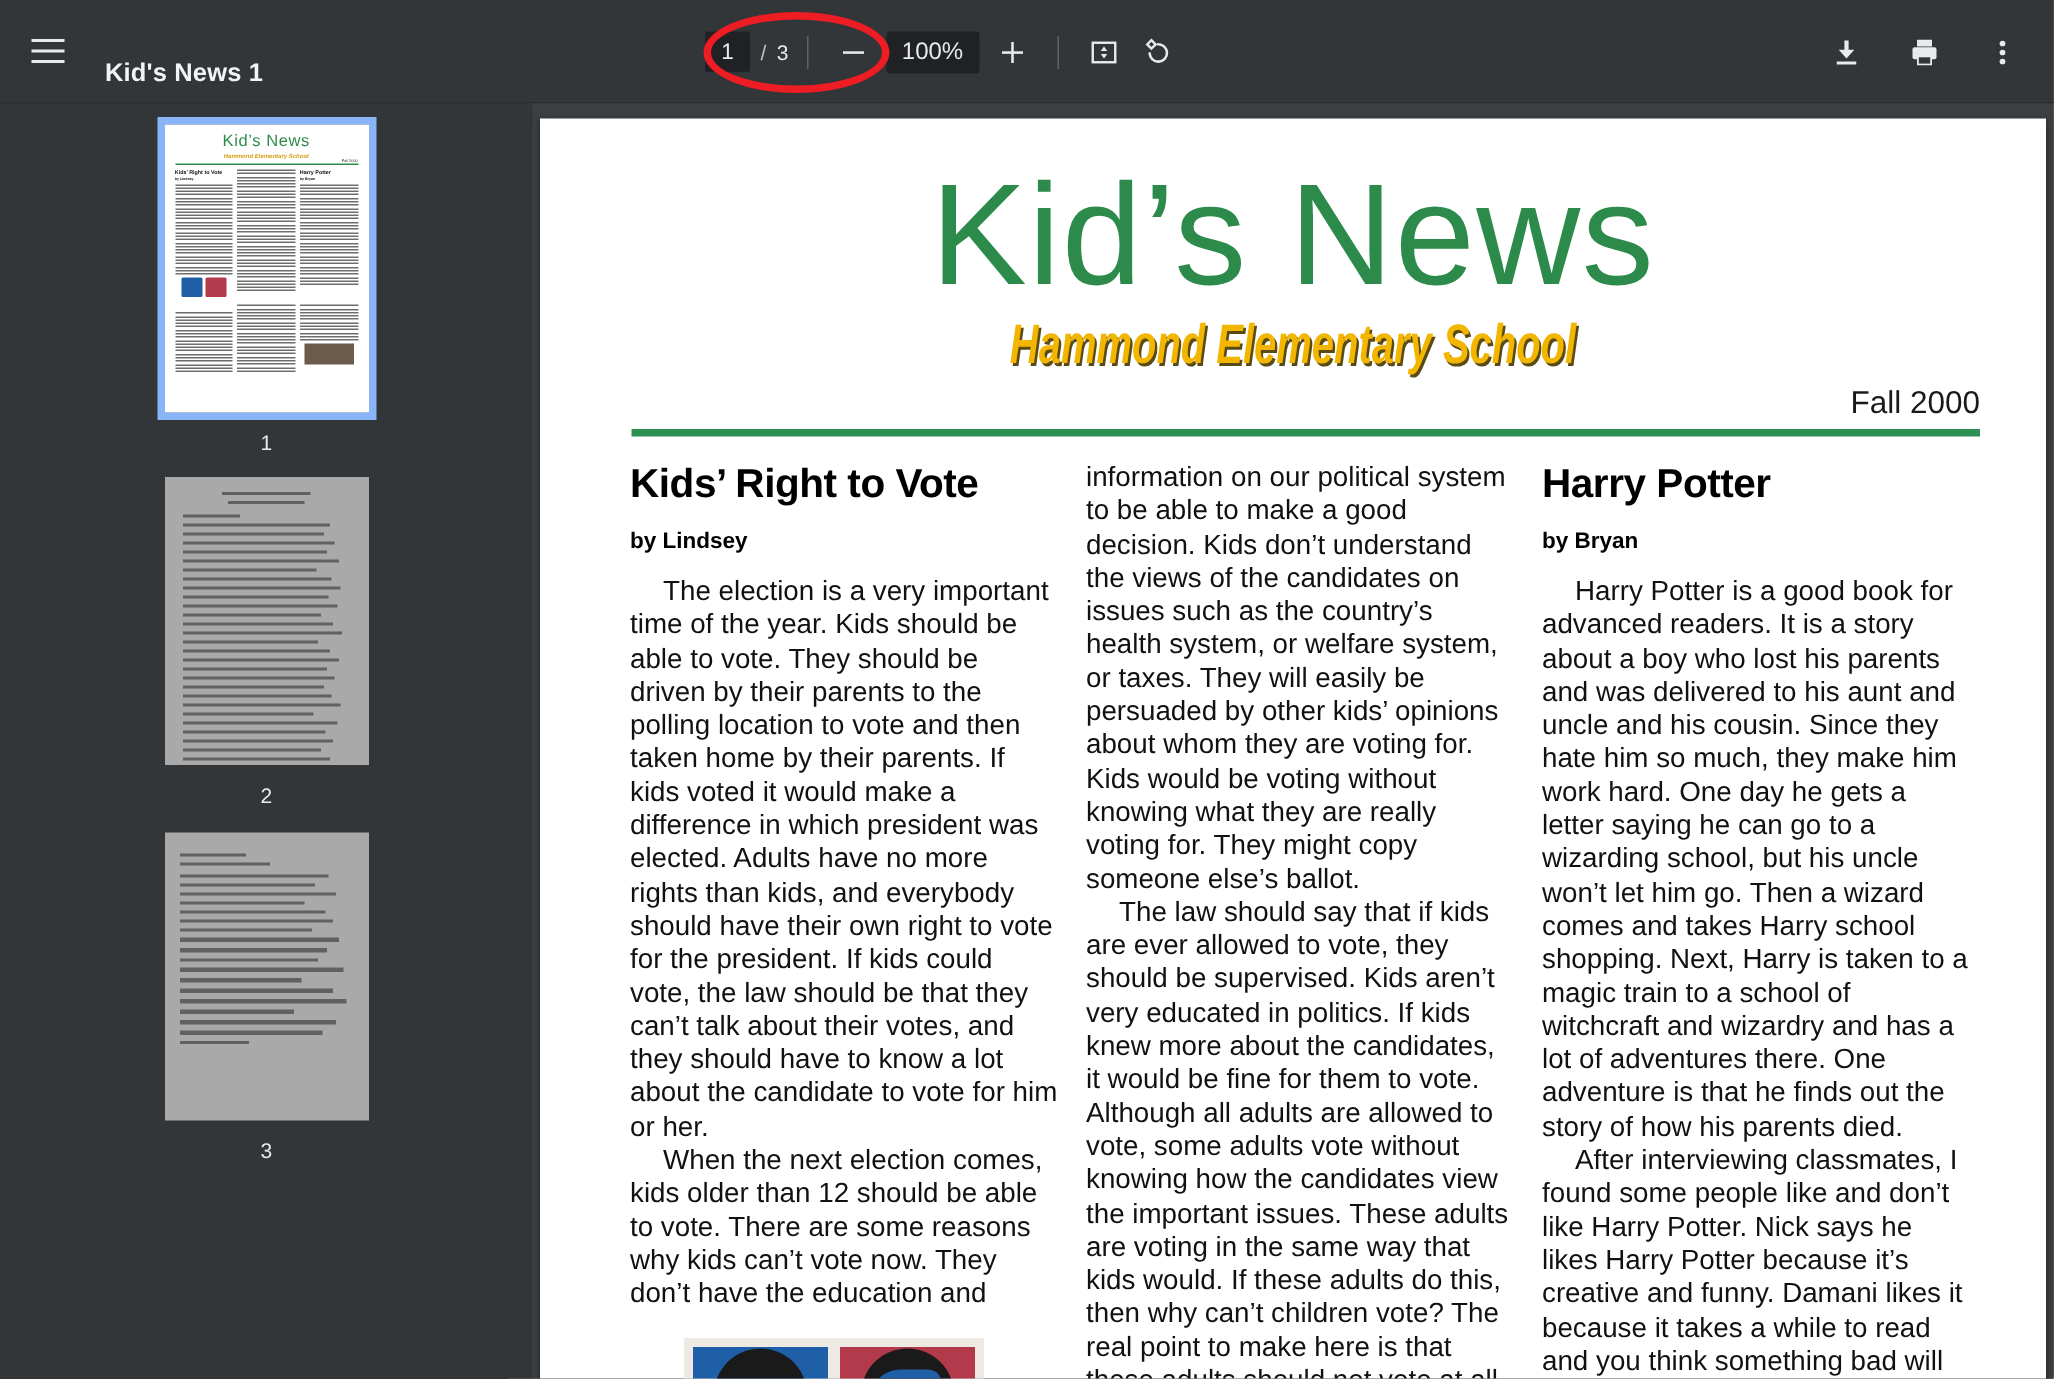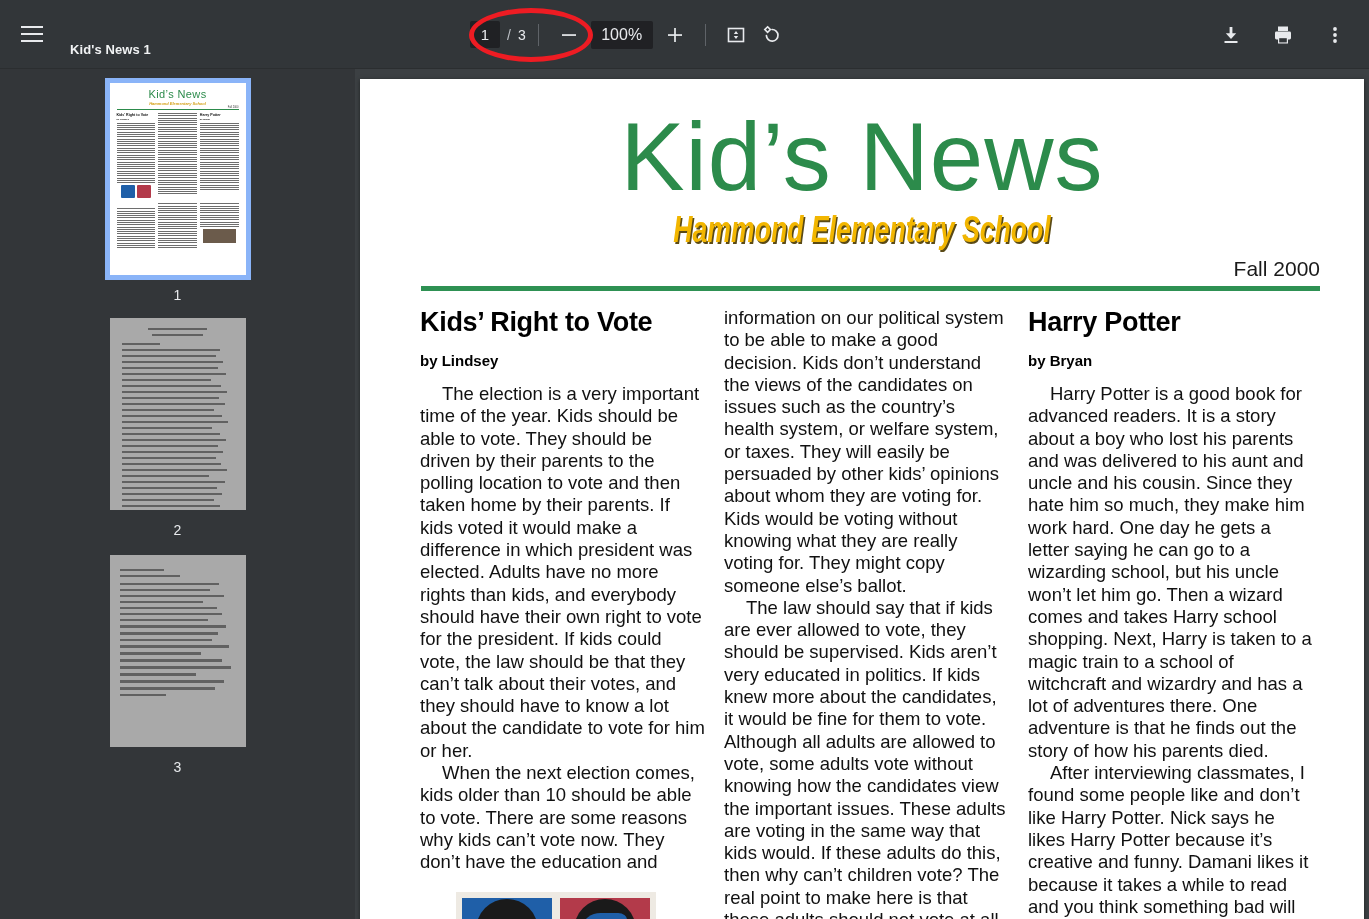--- a/index.html
+++ b/index.html
@@ -19,21 +19,21 @@
     color: #f1f1f1;
     border-bottom: 1px solid #2b2e30;
   }
   #menu-btn {
     width: 44px; height: 44px; margin-left: 10px;
     display: flex; flex-direction: column; justify-content: center;
     align-items: center; gap: 5px; cursor: pointer; border-radius: 50%;
   }
   #menu-btn span { display: block; width: 22px; height: 2px; background: #e8eaed; }
   #doc-title {
-    margin-left: 16px; font-size: 13px; font-weight: bold;
+    margin-left: 16px; font-size: 17px; font-weight: bold;
     color: #f1f3f4; letter-spacing: .1px; white-space: nowrap; margin-top: 30px;
   }
 
   #center-group {
     position: absolute; left: 470px; top: 0; height: 69px;
     display: flex; align-items: center;
   }
   #page-box {
     display: flex; align-items: center; gap: 7px;
     font-size: 15px; color: #e8eaed;
@@ -543,21 +543,21 @@
     <div id="masthead-sub">Hammond Elementary School</div>
     <div id="issue-date">Fall 2000</div>
     <div id="green-rule"></div>
 
     <div id="columns">
 
       <div class="col left">
         <div class="art-title">Kids’ Right to Vote</div>
         <div class="art-byline">by Lindsey</div>
         <p class="art-p">The election is a very important time of the year. Kids should be able to vote. They should be driven by their parents to the polling location to vote and then taken home by their parents. If kids voted it would make a difference in which president was elected. Adults have no more rights than kids, and everybody should have their own right to vote for the president. If kids could vote, the law should be that they can’t talk about their votes, and they should have to know a lot about the candidate to vote for him or her.</p>
-        <p class="art-p">When the next election comes, kids older than 10 should be able to vote. There are some reasons why kids can’t vote now. They don’t have the education and</p>
+        <p class="art-p">When the next election comes, kids older than 12 should be able to vote. There are some reasons why kids can’t vote now. They don’t have the education and</p>
 
         <div id="party-logos">
           <div class="logo-tile rep">
             <div class="logo-circ"></div>
 
             <div class="rep-stars">★★★</div>
           </div>
           <div class="logo-tile dem">
             <div class="logo-circ"></div>
             <div class="dem-body"></div>

